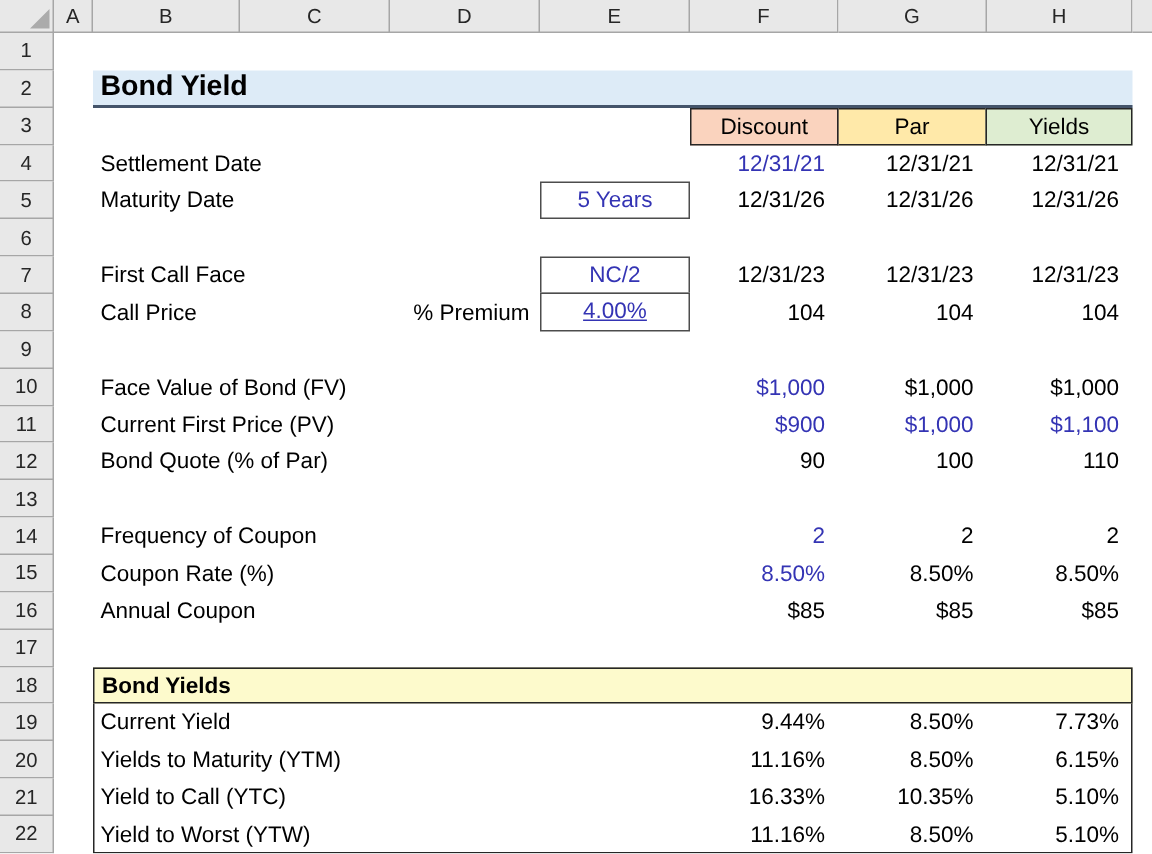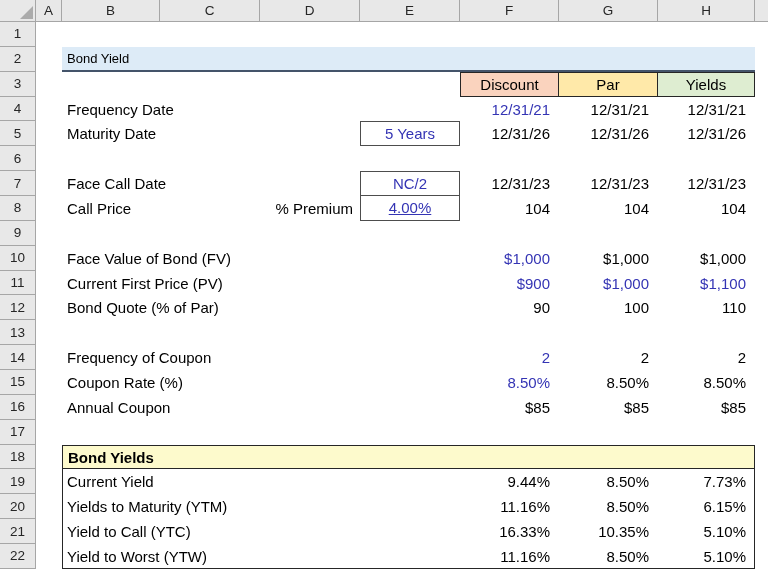--- a/index.html
+++ b/index.html
@@ -23,21 +23,21 @@
   .ch.last{border-right:none;}
   .rh{grid-column:1; background:var(--header-bg); border-right:1px solid var(--header-line);
       border-bottom:1px solid var(--header-line); display:flex; align-items:center;
       justify-content:center; font-size:13.5px; color:#262626; box-sizing:border-box;}
   .corner{grid-area:1/1; background:var(--header-bg); border-right:1px solid var(--header-line);
       border-bottom:1px solid var(--header-line); position:relative; box-sizing:border-box;}
   .corner .tri{position:absolute; right:2px; bottom:2px; width:0; height:0;
       border-left:13px solid transparent; border-bottom:13px solid #ABABAB;}
   .title-bar{grid-area:3/3/4/10; background:var(--title-bg);
       border-bottom:2px solid var(--title-underline); display:flex; align-items:center;
-      padding-left:5px; font-weight:normal; font-size:13px; box-sizing:border-box;}
+      padding-left:5px; font-weight:bold; font-size:19px; box-sizing:border-box;}
   .case-h{display:flex; align-items:center; justify-content:center;
       border:1px solid var(--table-border); box-sizing:border-box;}
   .case-h.overlap{margin-left:-1px;}
   .lbl{display:flex; align-items:center; padding-left:5px; box-sizing:border-box; white-space:nowrap;}
   .sub{display:flex; align-items:center; justify-content:flex-end; padding-right:7px; box-sizing:border-box;}
   .val{display:flex; align-items:center; justify-content:flex-end; padding-right:9px; box-sizing:border-box;}
   .blue{color:var(--input-blue);}
   .inputbox{border:1px solid var(--box-border); color:var(--input-blue); display:flex;
       align-items:center; justify-content:center; box-sizing:border-box; background:#fff;}
   .inputbox.overlap{margin-top:-1px;text-decoration:underline;}
@@ -86,32 +86,32 @@
   <div class="rh" style="grid-row:21">20</div>
   <div class="rh" style="grid-row:22">21</div>
   <div class="rh" style="grid-row:23">22</div>
 
   <div class="title-bar">Bond Yield</div>
 
   <div class="case-h overlap" style="grid-area:4/8;background:var(--par-bg)">Par</div>
   <div class="case-h" style="grid-area:4/7;background:var(--discount-bg)">Discount</div>
   <div class="case-h overlap" style="grid-area:4/9;background:var(--premium-bg)">Yields</div>
 
-  <div class="lbl" style="grid-area:5/3/6/7">Frequency Date</div>
+  <div class="lbl" style="grid-area:5/3/6/7">Settlement Date</div>
   <div class="val blue" style="grid-area:5/7">12/31/21</div>
   <div class="val" style="grid-area:5/8">12/31/21</div>
   <div class="val" style="grid-area:5/9">12/31/21</div>
 
   <div class="lbl" style="grid-area:6/3/7/6">Maturity Date</div>
   <div class="inputbox" style="grid-area:6/6">5 Years</div>
   <div class="val" style="grid-area:6/7">12/31/26</div>
   <div class="val" style="grid-area:6/8">12/31/26</div>
   <div class="val" style="grid-area:6/9">12/31/26</div>
 
-  <div class="lbl" style="grid-area:8/3/9/6">Face Call Date</div>
+  <div class="lbl" style="grid-area:8/3/9/6">First Call Face</div>
   <div class="inputbox" style="grid-area:8/6">NC/2</div>
   <div class="val" style="grid-area:8/7">12/31/23</div>
   <div class="val" style="grid-area:8/8">12/31/23</div>
   <div class="val" style="grid-area:8/9">12/31/23</div>
 
   <div class="lbl" style="grid-area:9/3/10/5">Call Price</div>
   <div class="sub" style="grid-area:9/5">% Premium</div>
   <div class="inputbox overlap" style="grid-area:9/6">4.00%</div>
   <div class="val" style="grid-area:9/7">104</div>
   <div class="val" style="grid-area:9/8">104</div>

